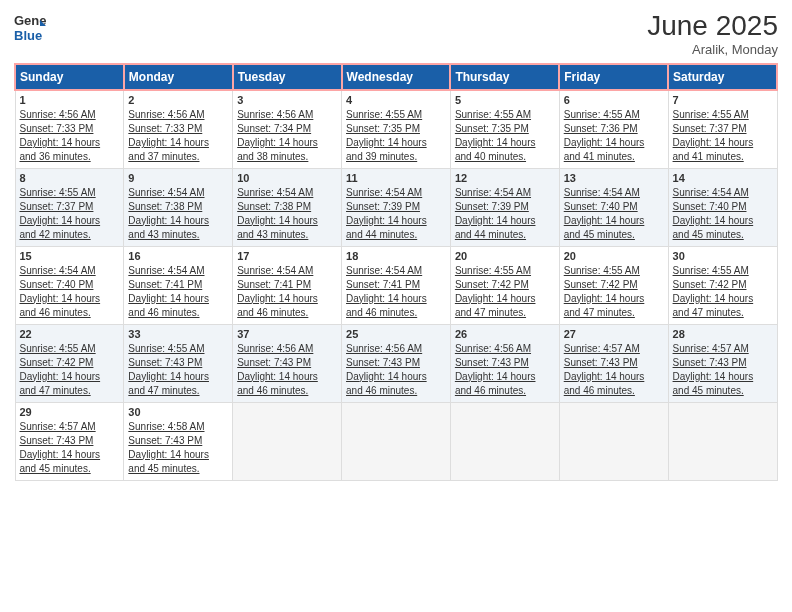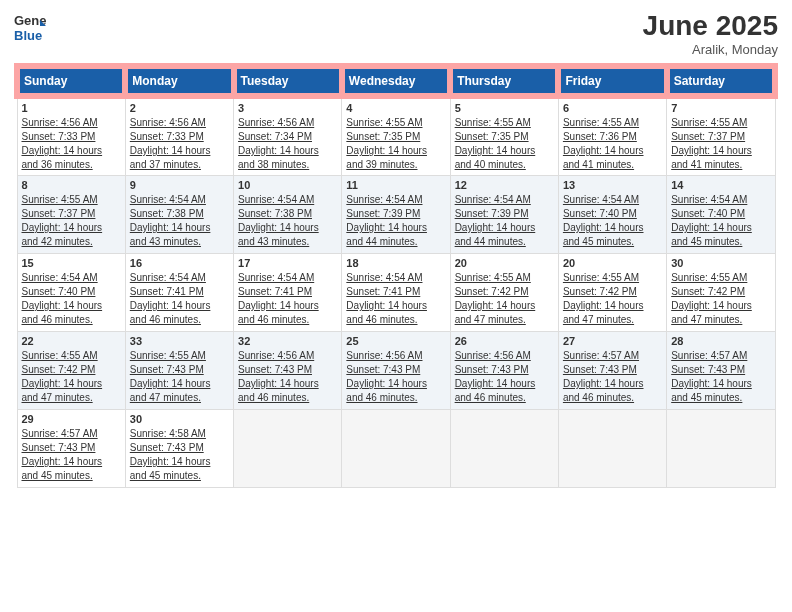--- a/index.html
+++ b/index.html
@@ -26,39 +26,39 @@
       display: flex;
       align-items: center;
       gap: 4px;
     }
     .title-block {
       text-align: right;
     }
     .month-year {
       font-size: 28px;
       color: #333;
-      font-weight: bold;
+      font-weight: normal;
     }
     .location {
       font-size: 13px;
       color: #555;
     }
     .calendar {
       width: 100%;
       border-collapse: collapse;
       border: 1px solid #ccc;
     }
     .calendar th {
       background: #1a5fa8;
       color: #fff;
       font-size: 12px;
       font-weight: bold;
       padding: 5px 4px;
       text-align: left;
-      border: 6px solid #fca5a5;
+      border: 2px solid #fca5a5;
     }
     .calendar td {
       vertical-align: top;
       padding: 3px 4px;
       border: 1px solid #ddd;
       font-size: 9.5px;
       color: #333;
       width: calc(100% / 7);
       height: 78px;
       background: #fff;
@@ -205,21 +205,21 @@
         <tr class="row-bg-light">
           <td>
             <span class="day-number">22</span>
             <div class="day-info">Sunrise: 4:55 AM<br>Sunset: 7:42 PM<br>Daylight: 14 hours and 47 minutes.</div>
           </td>
           <td>
             <span class="day-number">33</span>
             <div class="day-info">Sunrise: 4:55 AM<br>Sunset: 7:43 PM<br>Daylight: 14 hours and 47 minutes.</div>
           </td>
           <td>
-            <span class="day-number">32</span>
+            <span class="day-number">37</span>
             <div class="day-info">Sunrise: 4:56 AM<br>Sunset: 7:43 PM<br>Daylight: 14 hours and 46 minutes.</div>
           </td>
           <td>
             <span class="day-number">25</span>
             <div class="day-info">Sunrise: 4:56 AM<br>Sunset: 7:43 PM<br>Daylight: 14 hours and 46 minutes.</div>
           </td>
           <td>
             <span class="day-number">26</span>
             <div class="day-info">Sunrise: 4:56 AM<br>Sunset: 7:43 PM<br>Daylight: 14 hours and 46 minutes.</div>
           </td>

